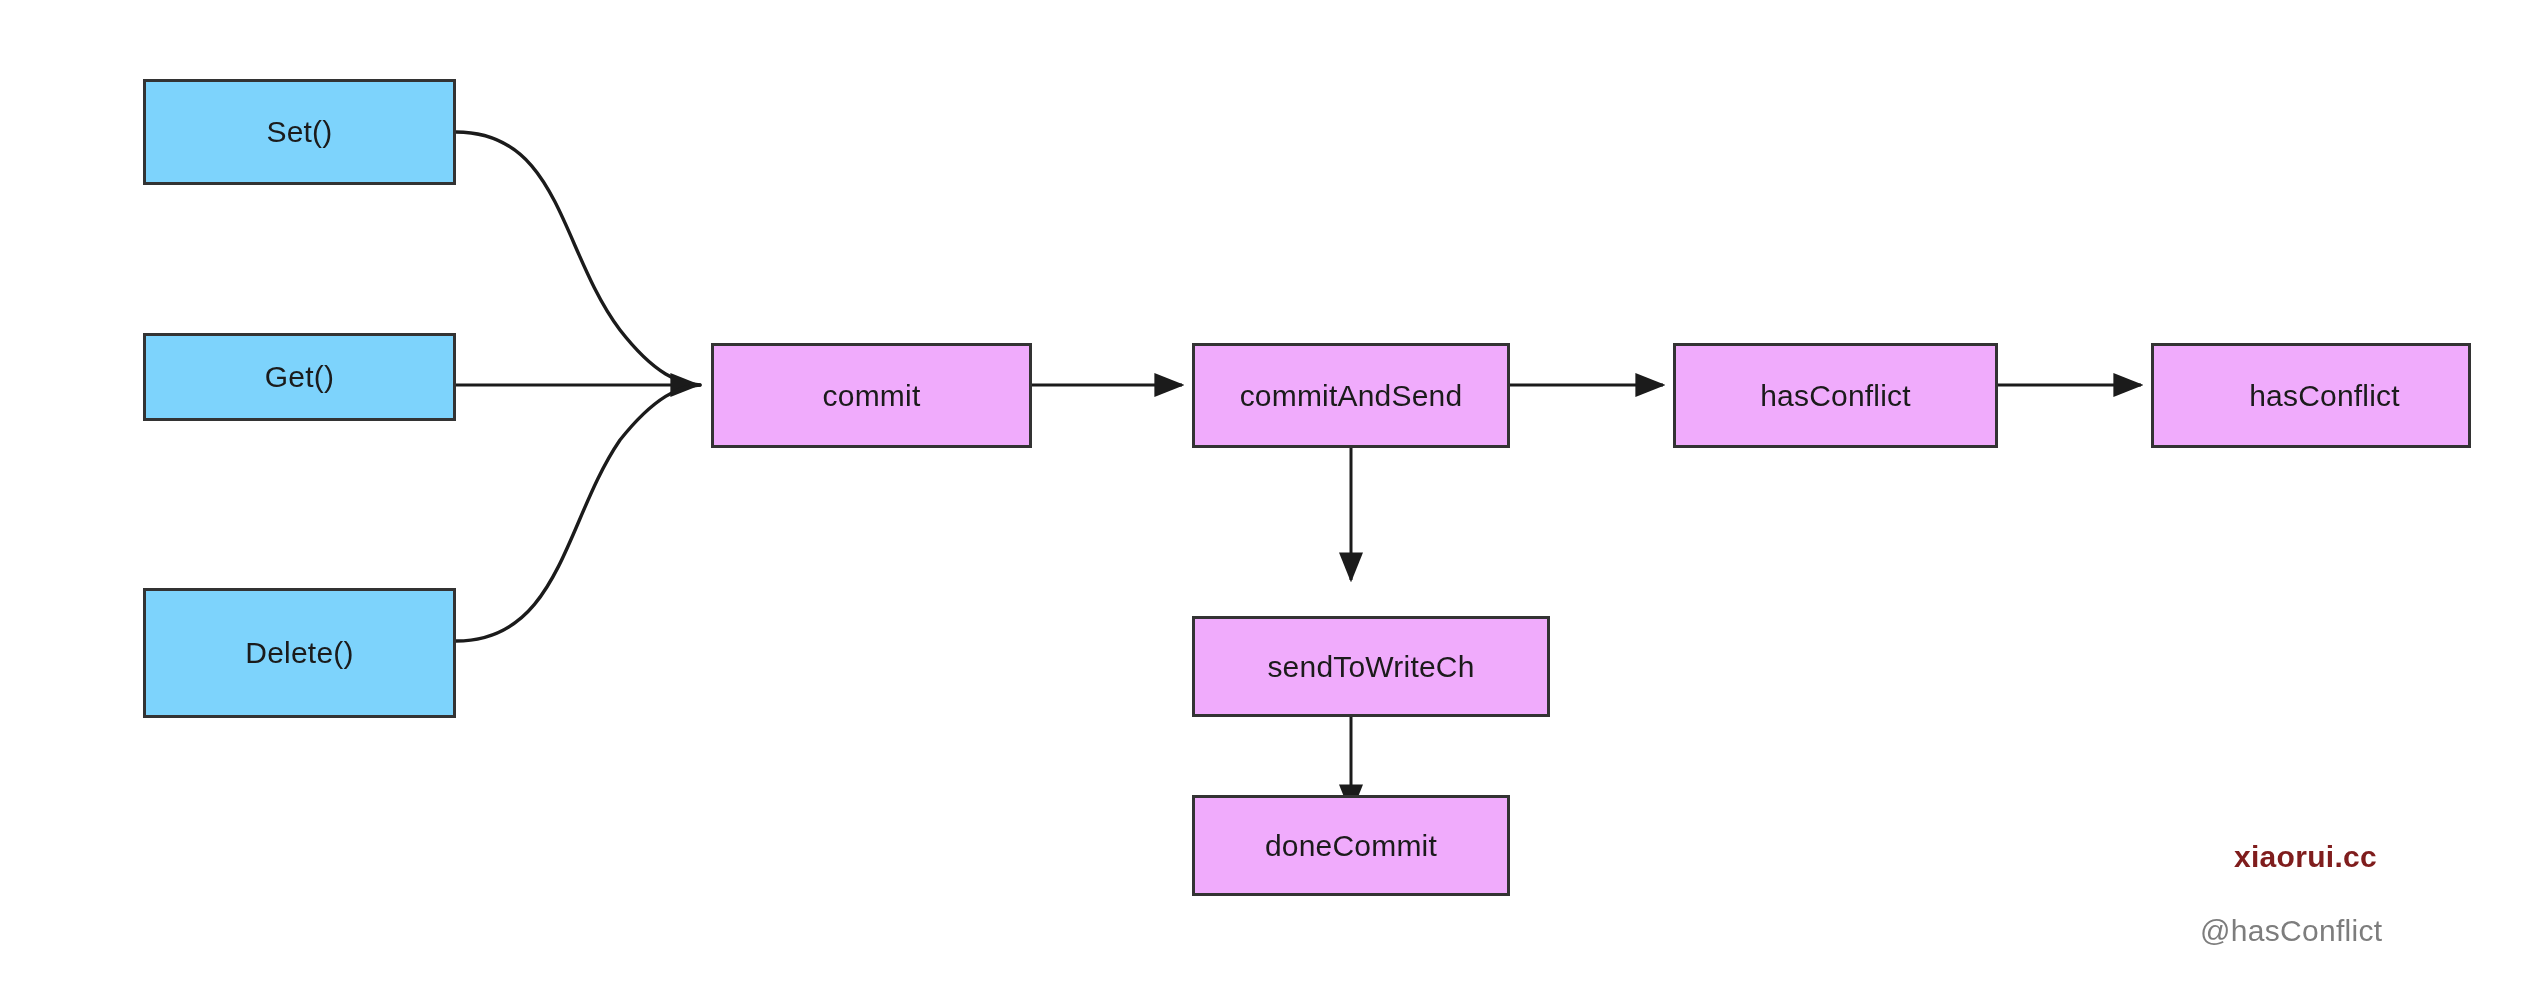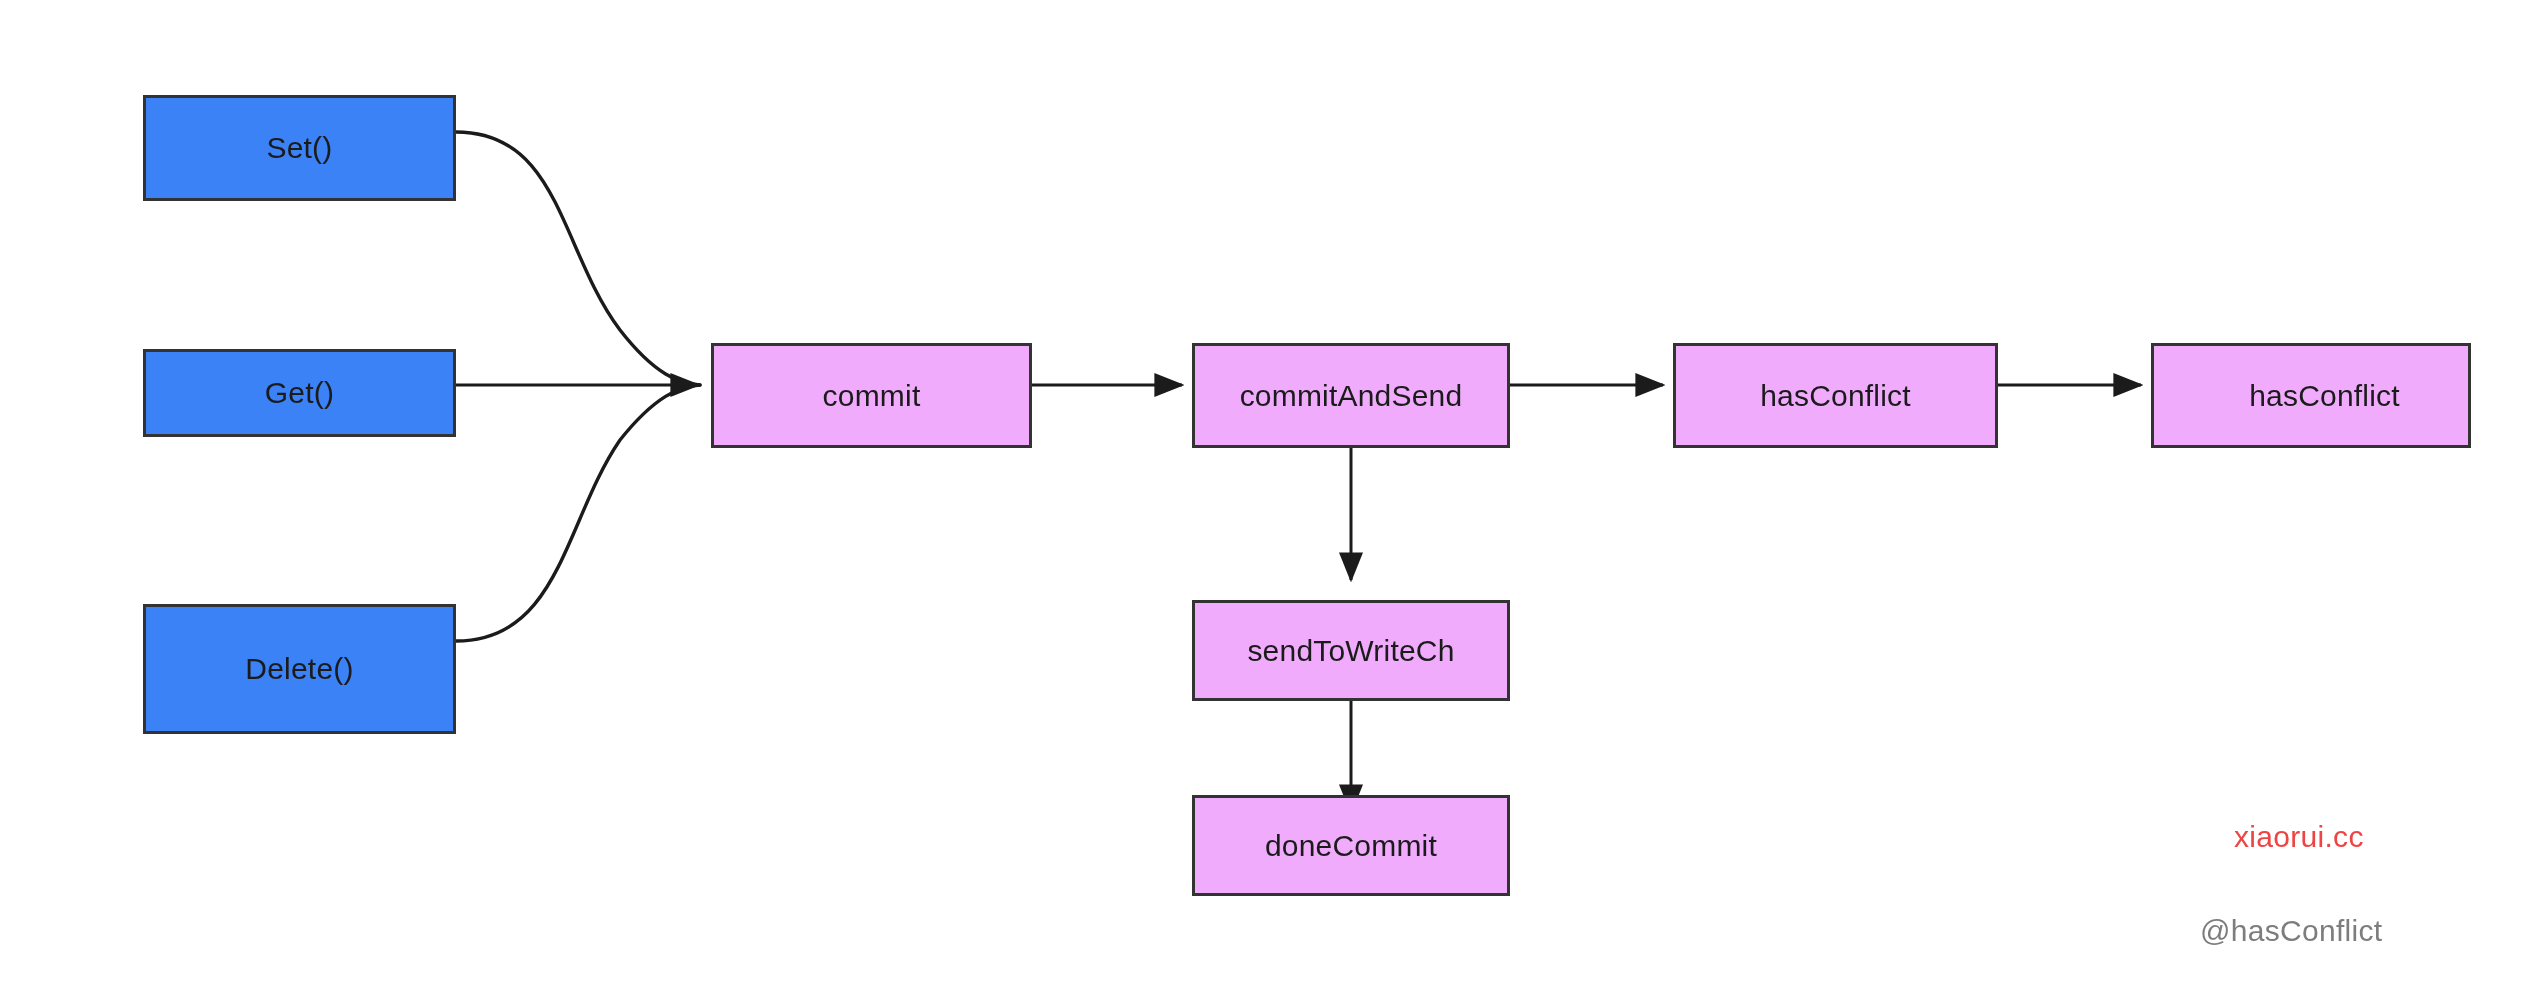--- a/index.html
+++ b/index.html
@@ -33,22 +33,21 @@
     justify-content: center;
     border: 3px solid #333333;
     font-size: 30px;
     color: #1b1b1b;
     letter-spacing: 0.2px;
     line-height: 1;
     text-align: center;
     z-index: 2;
   }
   .node.green {
-    background: #3b82f6;
-    margin-top: 16px;
+    background: #7dd3fc;
   }
   .node.orange {
     background: #f0abfc;
     margin-top: 10px;
   }
   .node-label {
     display: block;
     pointer-events: none;
   }
   .watermark {
@@ -110,24 +109,24 @@
   </div>
 
   <div class="node orange" style="left: 1673px; top: 333px; width: 325px; height: 105px;">
     <span class="node-label">hasConflict</span>
   </div>
 
   <div class="node orange" style="left: 2151px; top: 333px; width: 320px; height: 105px; padding-left: 27px;">
     <span class="node-label">hasConflict</span>
   </div>
 
-  <div class="node orange" style="left: 1192px; top: 590px; width: 318px; height: 101px;">
+  <div class="node orange" style="left: 1192px; top: 606px; width: 358px; height: 101px;">
     <span class="node-label">sendToWriteCh</span>
   </div>
 
   <div class="node orange" style="left: 1192px; top: 785px; width: 318px; height: 101px;">
     <span class="node-label">doneCommit</span>
   </div>
 
-  <div class="watermark" style="left: 2234px; top: 820px; color: #ef4444;">xiaorui.cc</div>
+  <div class="watermark" style="left: 2234px; top: 840px; color: #7f1d1d; font-weight: bold;">xiaorui.cc</div>
   <div class="watermark" style="left: 2200px; top: 914px; color: rgb(125, 125, 125);">@hasConflict</div>
 
 </div>
 
 </body></html>

